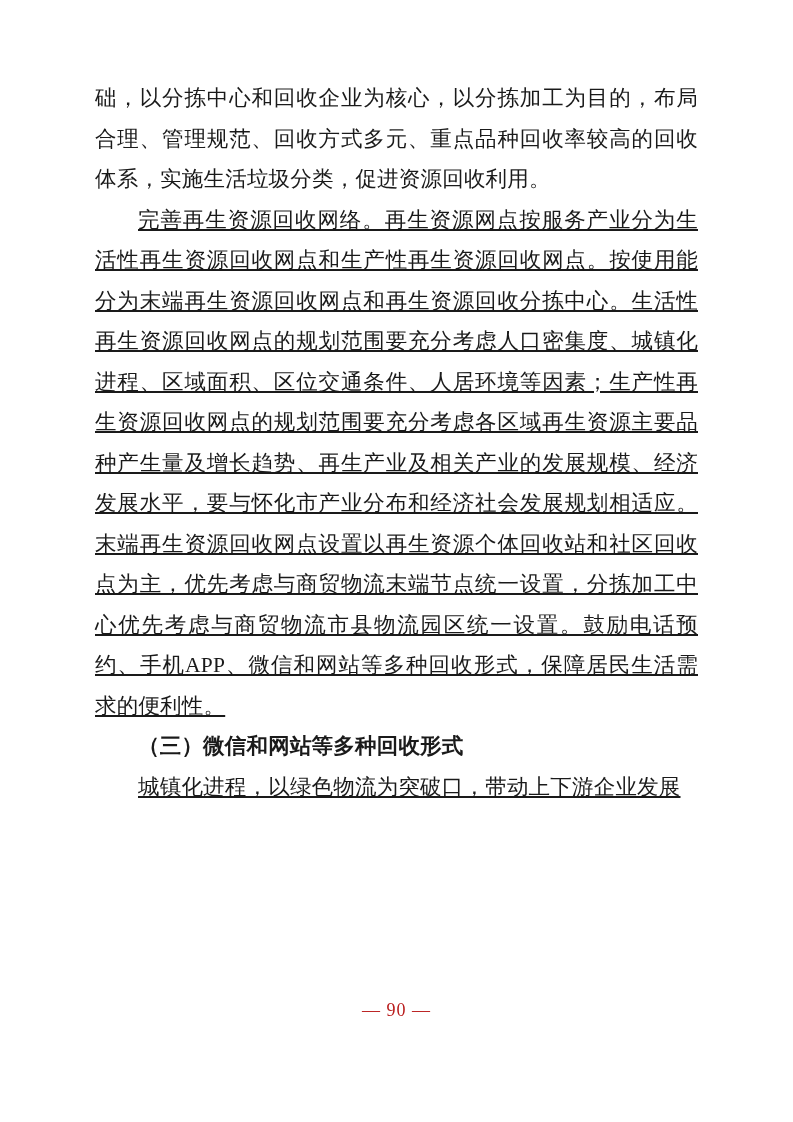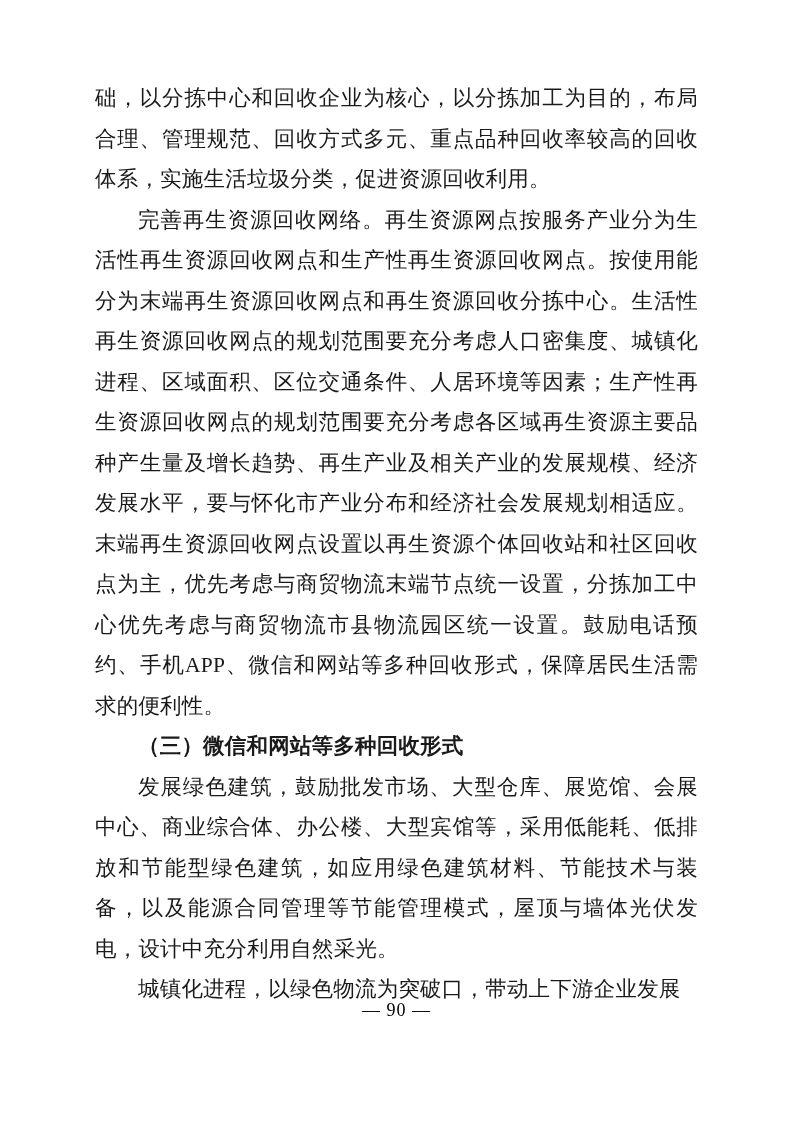--- a/index.html
+++ b/index.html
@@ -30,47 +30,47 @@
     margin: 0;
     font-size: 21.5px;
     line-height: 40.5px;
     text-align: justify;
     text-justify: inter-ideograph;
     letter-spacing: 0.2px;
     font-family: "Liberation Serif", "DejaVu Serif", serif;
   }
   p.indent {
     text-indent: 2em;
+    text-decoration: underline;
   }
   p.heading {
     text-indent: 2em;
     font-weight: bold;
   }
   .footer {
     position: absolute;
     left: 0;
     top: 1000px;
     width: 793px;
     text-align: center;
     font-size: 18px;
     letter-spacing: 1px;
-    color: #000000;
+    color: #b91c1c;
     font-family: "Liberation Serif", "DejaVu Serif", serif;
   }
   .footer .rule {
     display: inline-block;
   }
 </style>
 </head>
 <body>
 
 <div class="page">
   <div class="content">
     <p class="flush">础，以分拣中心和回收企业为核心，以分拣加工为目的，布局合理、管理规范、回收方式多元、重点品种回收率较高的回收体系，实施生活垃圾分类，促进资源回收利用。</p>
     <p class="indent">完善再生资源回收网络。再生资源网点按服务产业分为生活性再生资源回收网点和生产性再生资源回收网点。按使用能分为末端再生资源回收网点和再生资源回收分拣中心。生活性再生资源回收网点的规划范围要充分考虑人口密集度、城镇化进程、区域面积、区位交通条件、人居环境等因素；生产性再生资源回收网点的规划范围要充分考虑各区域再生资源主要品种产生量及增长趋势、再生产业及相关产业的发展规模、经济发展水平，要与怀化市产业分布和经济社会发展规划相适应。末端再生资源回收网点设置以再生资源个体回收站和社区回收点为主，优先考虑与商贸物流末端节点统一设置，分拣加工中心优先考虑与商贸物流市县物流园区统一设置。鼓励电话预约、手机APP、微信和网站等多种回收形式，保障居民生活需求的便利性。</p>
     <p class="heading">（三）微信和网站等多种回收形式</p>
-    <p class="indent">发展绿色建筑，鼓励批发市场、大型仓库、展览馆、会展中心、商业综合体、办公楼、大型宾馆等，采用低能耗、低排放和节能型绿色建筑，如应用绿色建筑材料、节能技术与装备，以及能源合同管理等节能管理模式，屋顶与墙体光伏发电，设计中充分利用自然采光。</p>
     <p class="indent">城镇化进程，以绿色物流为突破口，带动上下游企业发展</p>
   </div>
   <div class="footer">
     <span class="rule">— 90 —</span>
   </div>
 </div>
 
 </body></html>

